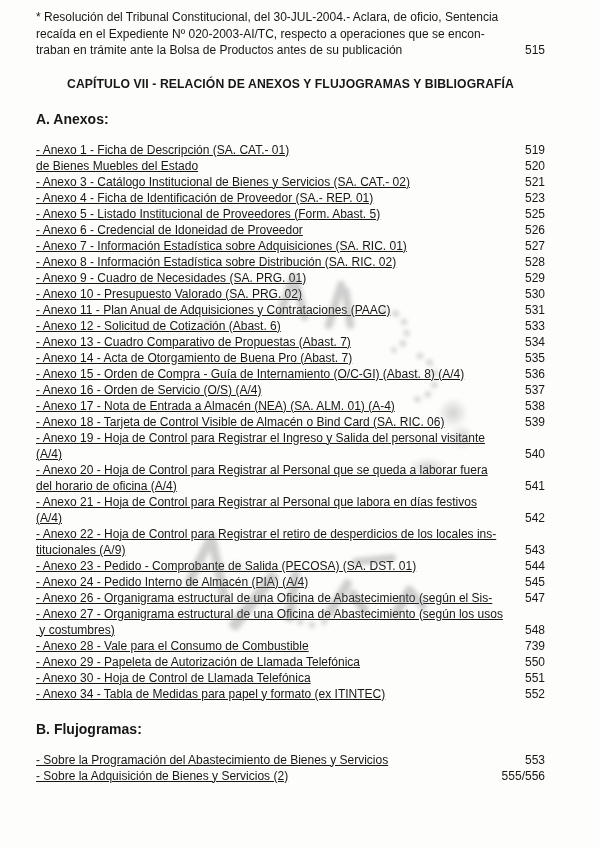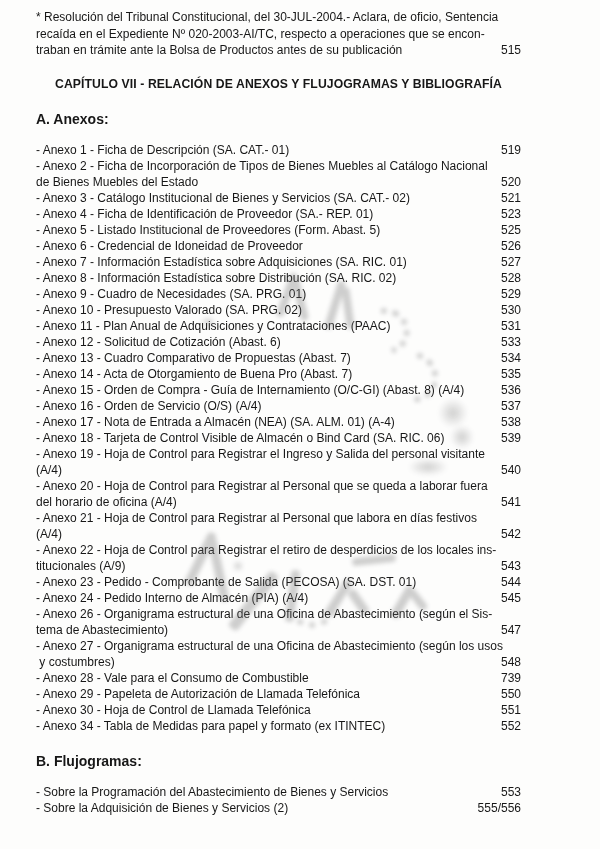--- a/index.html
+++ b/index.html
@@ -6,21 +6,21 @@
   .page{
     position:relative;
     width:600px;height:849px;
     margin:0 auto;
     background:#fdfdfc;
     font-family:"Liberation Sans", sans-serif;
     font-size:12px;
     color:#171717;
     overflow:hidden;
     box-sizing:border-box;
-    padding:9px 79px 0 36px;
+    padding:9px 55px 0 36px;
   }
   .line{white-space:pre;line-height:16px;}
   
   .footnote{position:relative;}
   .footnote .line{line-height:16.5px;}
   .page-num{
     position:absolute;right:0;bottom:0;
     line-height:16px;
   }
   .footnote .page-num{line-height:16.5px;}
@@ -30,21 +30,21 @@
     font-size:12.2px;font-weight:bold;
     text-align:center;line-height:16px;
     letter-spacing:.1px;
   }
   
   .section-heading{
     margin:19px 0 0;
     font-size:14px;font-weight:bold;line-height:16px;
   }
   .toc-list{margin-top:15px;}
-  .toc-row{position:relative;}
+  .toc-row{position:relative;text-decoration:underline;}
   
   .artifacts{
     position:absolute;inset:0;z-index:3;
     pointer-events:none;
     filter:blur(2px);opacity:.32;
   }
   .stroke{position:absolute;background:#6d6d6d;border-radius:4px;display:block;}
   .arc{position:absolute;border:6px dotted #6d6d6d;border-radius:50%;
        border-bottom-color:transparent;border-left-color:transparent;display:block;}
   .blob{position:absolute;background:radial-gradient(closest-side,#707070,rgba(112,112,112,0));display:block;}
@@ -96,21 +96,20 @@
         <h2 class="section-heading">A. Anexos:</h2>
         <div class="toc-list">
           <div class="toc-row">
               <div class="entry-text">
                 <div class="line">- Anexo 1 - Ficha de Descripción (SA. CAT.- 01)</div>
               </div>
               <span class="page-num">519</span>
             </div>
           <div class="toc-row">
               <div class="entry-text">
-                <div class="line">- Anexo 2 - Ficha de Incorporación de Tipos de Bienes Muebles al Catálogo Nacional</div>
               <div class="line">de Bienes Muebles del Estado</div>
               </div>
               <span class="page-num">520</span>
             </div>
           <div class="toc-row">
               <div class="entry-text">
                 <div class="line">- Anexo 3 - Catálogo Institucional de Bienes y Servicios (SA. CAT.- 02)</div>
               </div>
               <span class="page-num">521</span>
             </div>
@@ -240,21 +239,20 @@
             </div>
           <div class="toc-row">
               <div class="entry-text">
                 <div class="line">- Anexo 24 - Pedido Interno de Almacén (PIA) (A/4)</div>
               </div>
               <span class="page-num">545</span>
             </div>
           <div class="toc-row">
               <div class="entry-text">
                 <div class="line">- Anexo 26 - Organigrama estructural de una Oficina de Abastecimiento (según el Sis-</div>
-              <div class="line">tema de Abastecimiento)</div>
               </div>
               <span class="page-num">547</span>
             </div>
           <div class="toc-row">
               <div class="entry-text">
                 <div class="line">- Anexo 27 - Organigrama estructural de una Oficina de Abastecimiento (según los usos</div>
               <div class="line"> y costumbres)</div>
               </div>
               <span class="page-num">548</span>
             </div>

